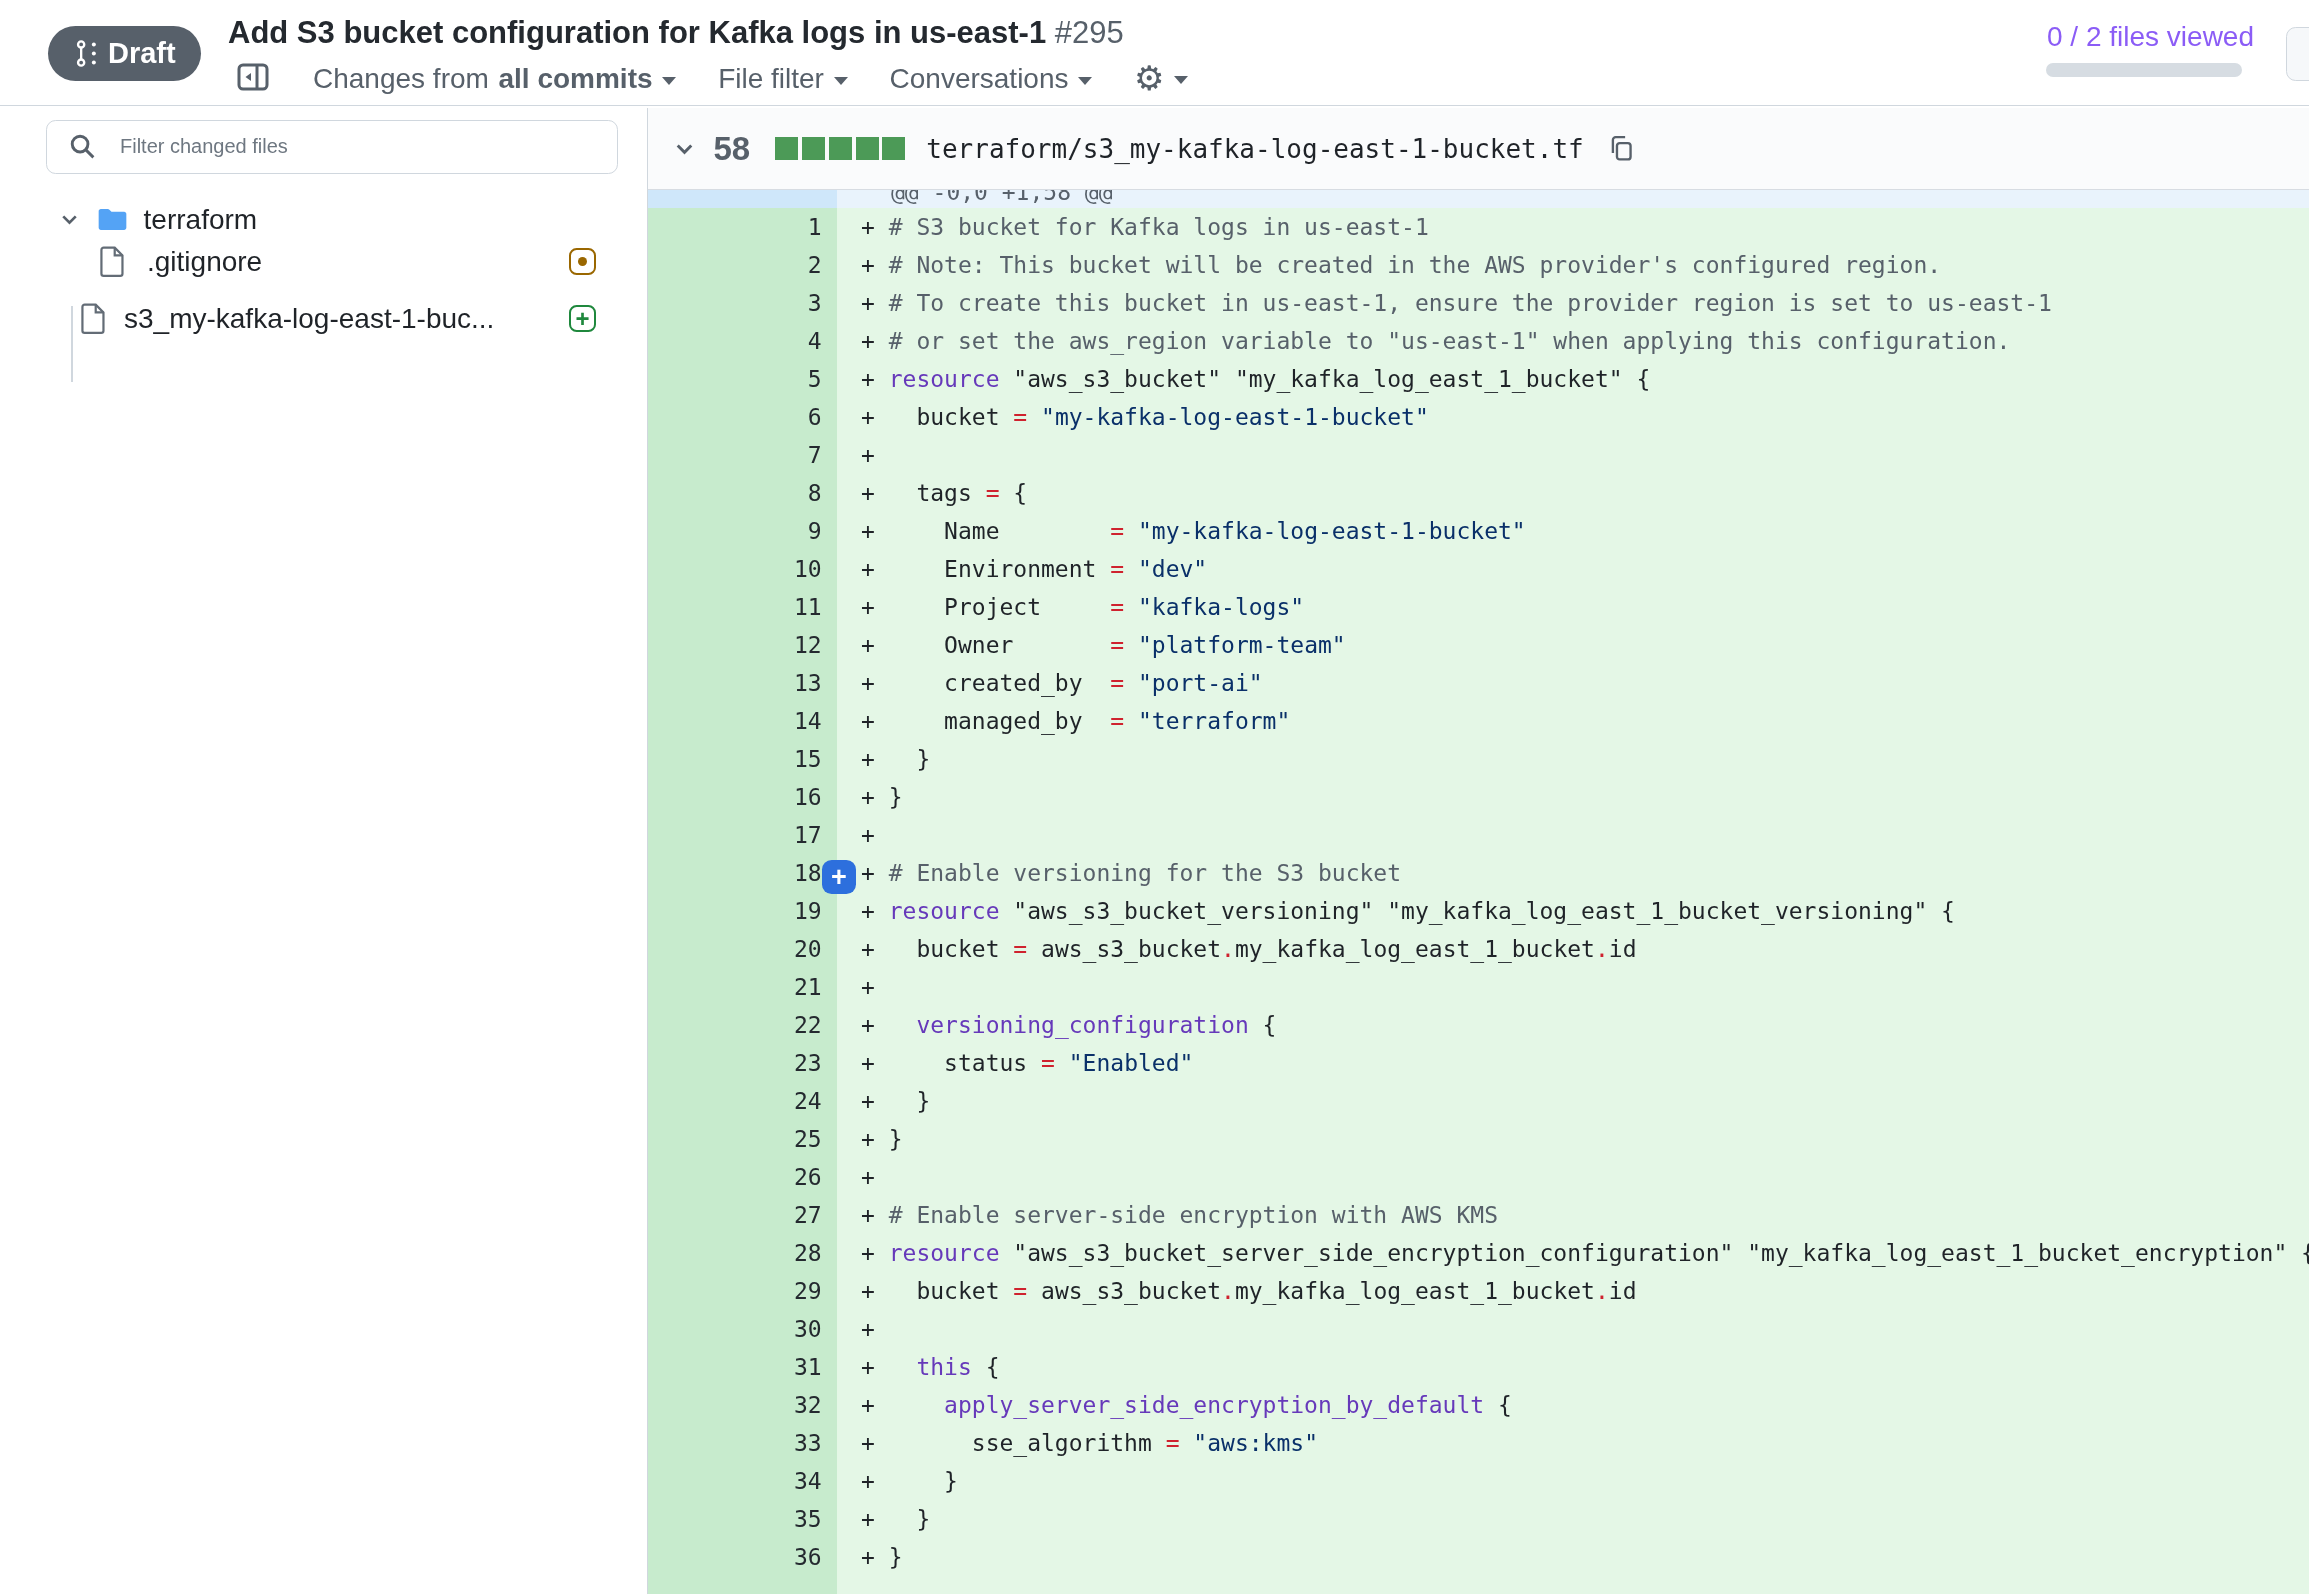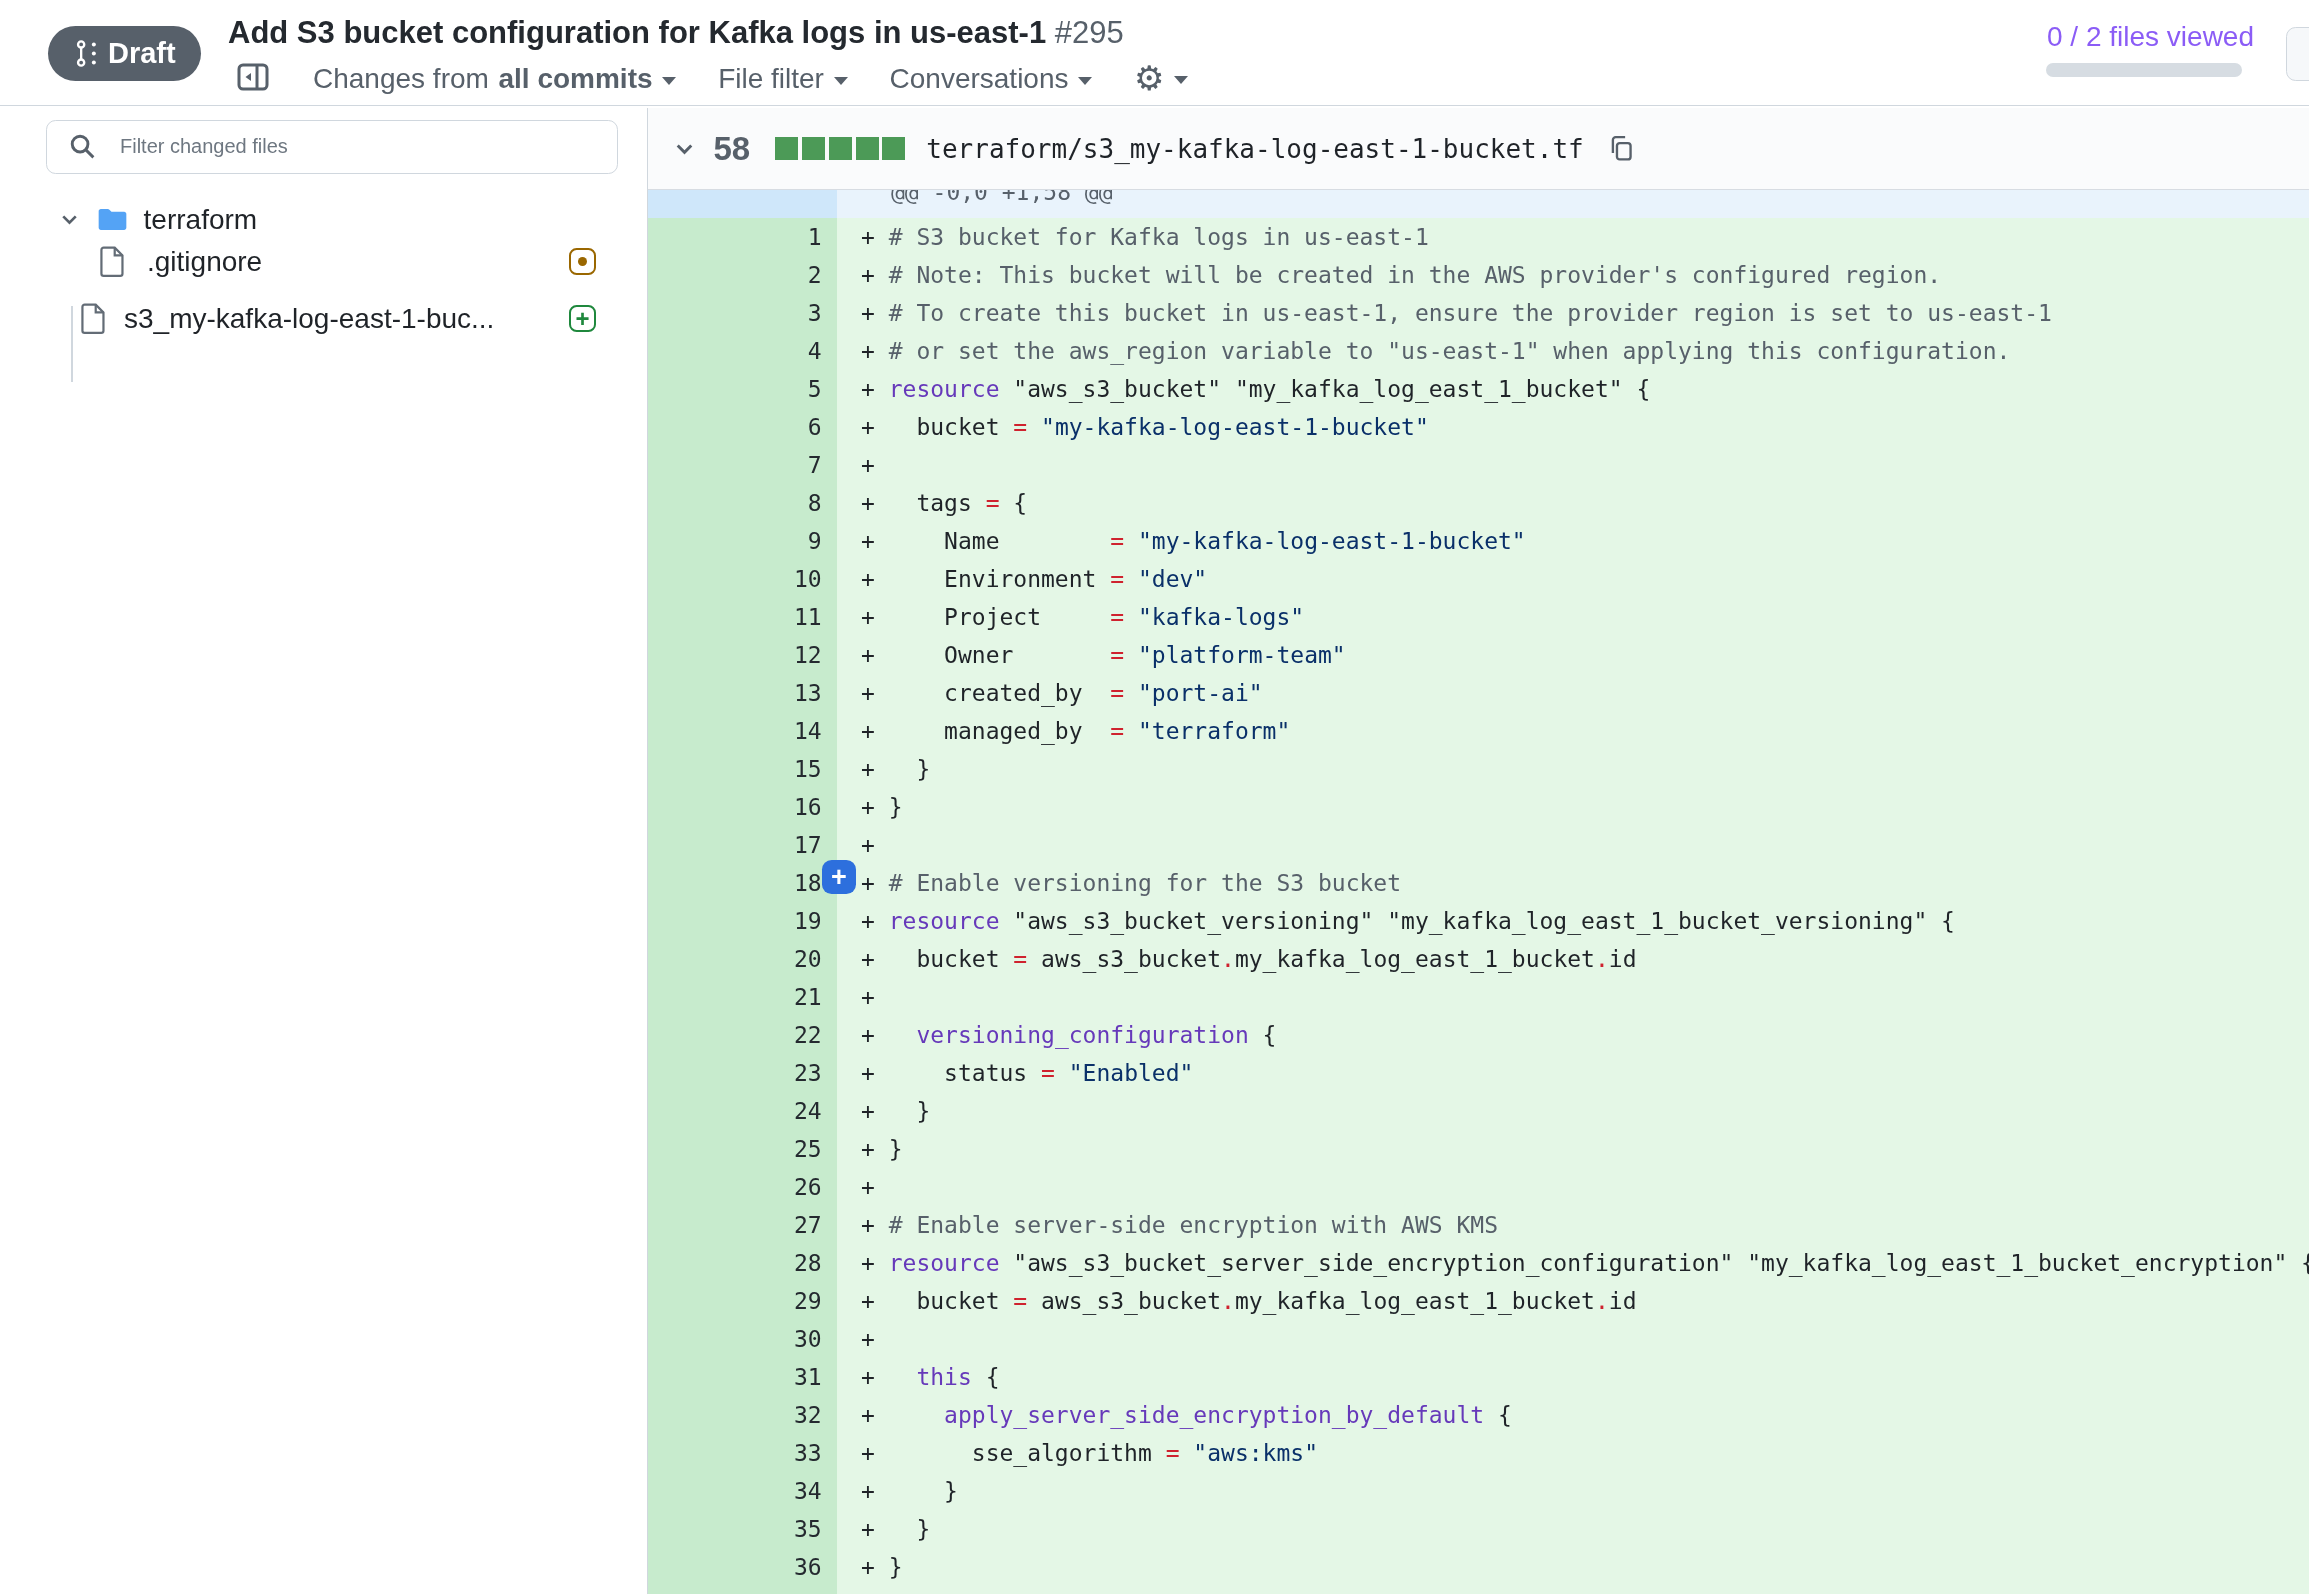--- a/index.html
+++ b/index.html
@@ -57,21 +57,21 @@
   .file-header { height:82px; background:#fafbfc; border-bottom:1.9px solid #d7dce2;
                  display:flex; align-items:center; padding-left:21px; }
   .additions-count { margin-left:13.4px; font-size:33px; font-weight:600; color:#57606a; }
   .diffstat { display:flex; gap:3.8px; margin-left:25px; }
   .diffstat i { width:23px; height:23px; background:#4c9a57; display:block; }
   .file-path { margin-left:21px; font-family:"DejaVu Sans Mono",monospace; font-size:26px;
                color:#1f2328; white-space:nowrap; }
   .copy-icon { margin-left:23px; cursor:pointer; }
 
   .diff-body { position:relative; overflow:hidden; height:1404px; }
-  .hunk-row { height:28px; overflow:hidden; display:flex; }
+  .hunk-row { height:18px; overflow:hidden; display:flex; }
   .hunk-gutter { width:189px; flex:none; background:#cfe7fa; }
   .hunk-code { flex:1; background:#e9f3fc; overflow:hidden; }
   .hunk-text { display:block; margin:-14.3px 0 0 54px; line-height:32.5px;
                font-family:"DejaVu Sans Mono",monospace; font-size:23px; color:#57606a; }
 
   .code-row { display:flex; height:38px; }
   .line-num { width:189px; flex:none; background:#c7ebcd; text-align:right; padding-right:15.3px;
               font-family:"DejaVu Sans Mono",monospace; font-size:23px; line-height:38px;
               color:#24292f; cursor:pointer; }
   .code-cell { flex:1; background:#e4f7e6; overflow:hidden; }

